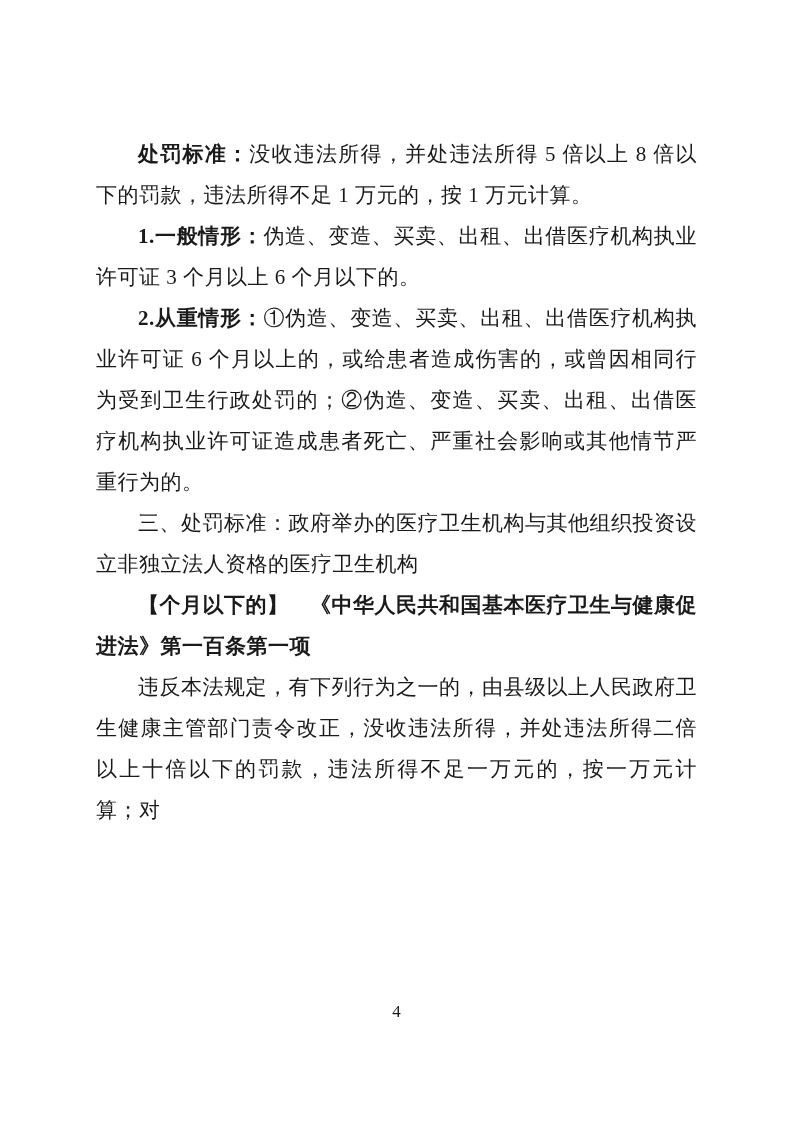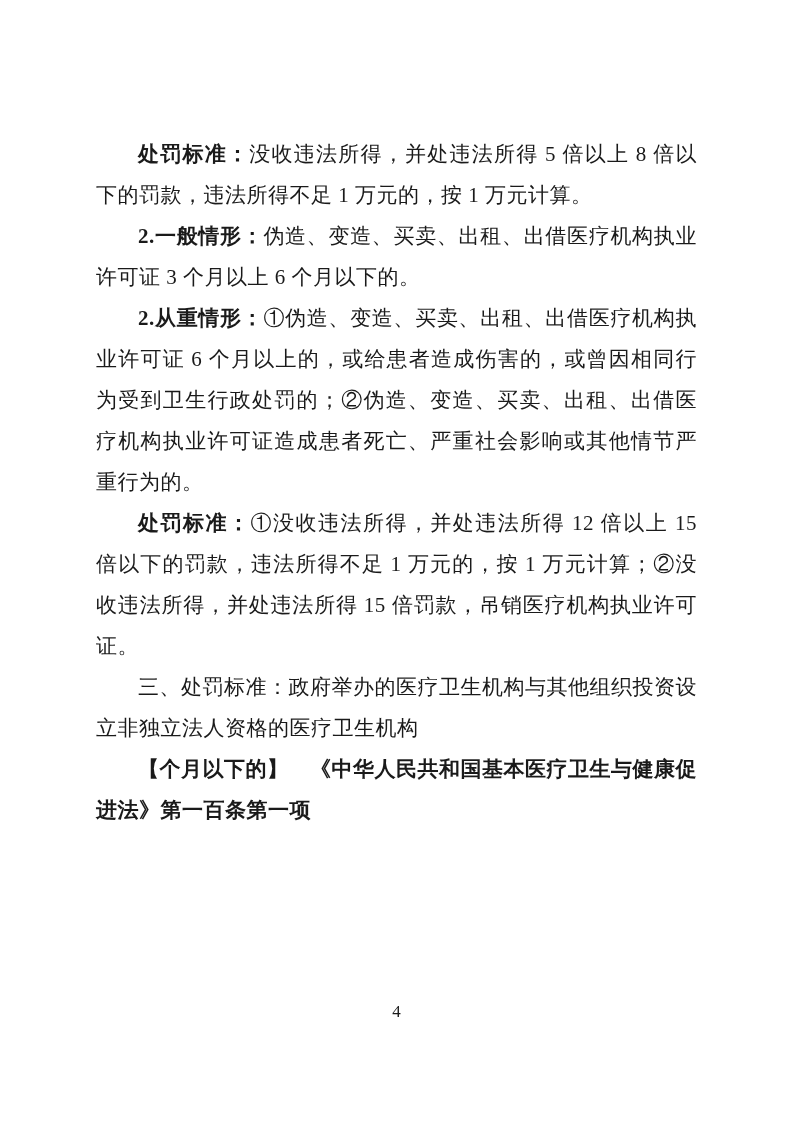--- a/index.html
+++ b/index.html
@@ -50,28 +50,28 @@
   }
 </style>
 </head>
 <body>
 
 <div class="page">
   <div class="content">
 
     <p><span class="label">处罚标准：</span><span>没收违法所得，并处违法所得 5 倍以上 8 倍以下的罚款，违法所得不足 1 万元的，按 1 万元计算。</span></p>
 
-    <p><span class="label">2.一般情形：</span><span>伪造、变造、买卖、出租、出借医疗机构执业许可证 3 个月以上 6 个月以下的。</span></p>
+    <p><span class="label">1.一般情形：</span><span>伪造、变造、买卖、出租、出借医疗机构执业许可证 3 个月以上 6 个月以下的。</span></p>
 
 
     <p><span class="label">2.从重情形：</span><span>①伪造、变造、买卖、出租、出借医疗机构执业许可证 6 个月以上的，或给患者造成伤害的，或曾因相同行为受到卫生行政处罚的；②伪造、变造、买卖、出租、出借医疗机构执业许可证造成患者死亡、严重社会影响或其他情节严重行为的。</span></p>
 
-    <p><span class="label">处罚标准：</span><span>①没收违法所得，并处违法所得 12 倍以上 15 倍以下的罚款，违法所得不足 1 万元的，按 1 万元计算；②没收违法所得，并处违法所得 15 倍罚款，吊销医疗机构执业许可证。</span></p>
 
     <p><span class="label"></span><span>三、处罚标准：政府举办的医疗卫生机构与其他组织投资设立非独立法人资格的医疗卫生机构</span></p>
 
     <p class="bold-para"><span class="label">【个月以下的】</span><span>　《中华人民共和国基本医疗卫生与健康促进法》第一百条第一项</span></p>
 
+    <p><span class="label"></span><span>违反本法规定，有下列行为之一的，由县级以上人民政府卫生健康主管部门责令改正，没收违法所得，并处违法所得二倍以上十倍以下的罚款，违法所得不足一万元的，按一万元计算；对</span></p>
 
   </div>
 
   <div class="page-number">4</div>
 </div>
 
 </body></html>

